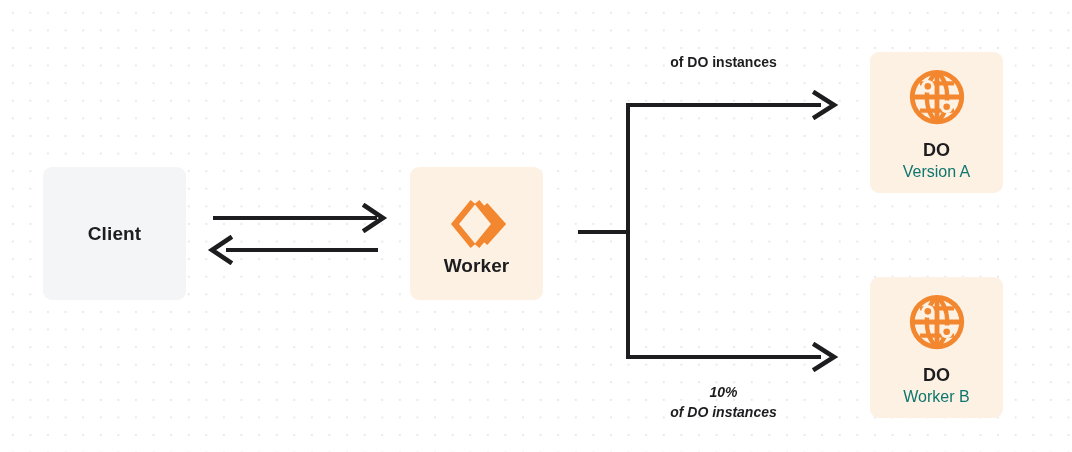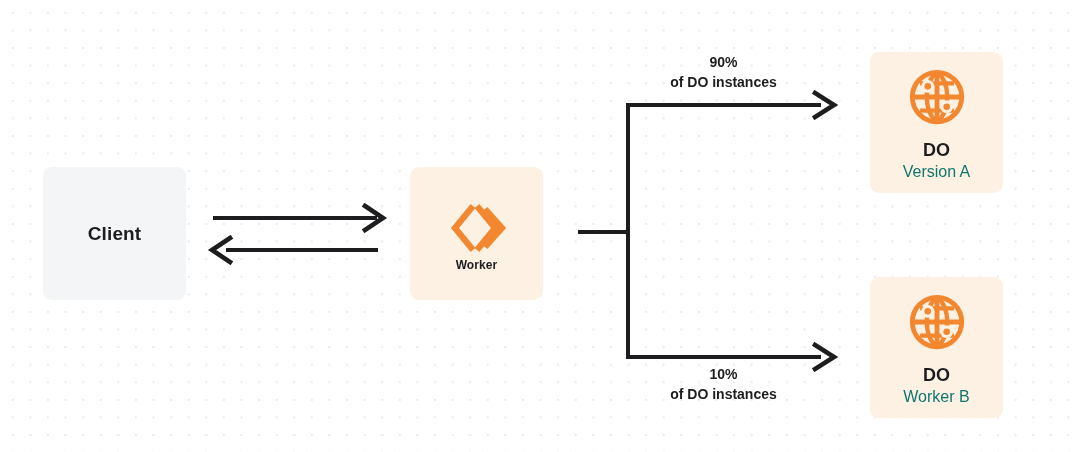--- a/index.html
+++ b/index.html
@@ -51,21 +51,21 @@
   }
 
   .node-title {
     font-size: 19px;
     font-weight: bold;
     color: #1d1d1f;
     letter-spacing: 0.1px;
     line-height: 1.15;
   }
   .node-title-client { font-size: 19px; }
-  .node-title-worker { font-size: 12px; }
+  .node-title-worker { font-size: 19px; }
   .node-title-do { font-size: 18px; margin-top: 12px; }
   .node-sub {
     font-size: 16px;
     font-weight: normal;
     color: #0f766e;
     margin-top: 2px;
     line-height: 1.2;
   }
 
   .icon-wrap { line-height: 0; }
@@ -148,33 +148,32 @@
 
   <div class="conn">
     <div class="hline" style="left:626px; top:103px; width:195px;"></div>
     <div class="arrow-head" style="left:812px; top:90px;">
       <svg width="28" height="30" viewBox="0 0 28 30">
         <polyline points="3,3 22,15 3,27" fill="none" stroke="#1d1d1f" stroke-width="4.6" stroke-linecap="square" stroke-linejoin="miter"></polyline>
       </svg>
     </div>
   </div>
   <div class="edge-label" style="left:626px; top:52px; width:195px;">
-    <div>90%</div>
     <div>of DO instances</div>
   </div>
 
   <div class="conn">
     <div class="hline" style="left:626px; top:355px; width:195px;"></div>
     <div class="arrow-head" style="left:812px; top:342px;">
       <svg width="28" height="30" viewBox="0 0 28 30">
         <polyline points="3,3 22,15 3,27" fill="none" stroke="#1d1d1f" stroke-width="4.6" stroke-linecap="square" stroke-linejoin="miter"></polyline>
       </svg>
     </div>
   </div>
-  <div class="edge-label" style="left:626px; top:364px; width:195px;">
+  <div class="edge-label" style="left:626px; top:382px; width:195px;font-style:italic;">
     <div>10%</div>
     <div>of DO instances</div>
   </div>
 
   <div class="node node-do-a">
     <span class="icon-wrap icon-globe">
       <svg width="62" height="62" viewBox="0 0 64 64">
         <circle cx="32" cy="32" r="25.5" fill="none" stroke="#f3872f" stroke-width="5"></circle>
 
         <line x1="7" y1="32" x2="57" y2="32" stroke="#f3872f" stroke-width="5"></line>

